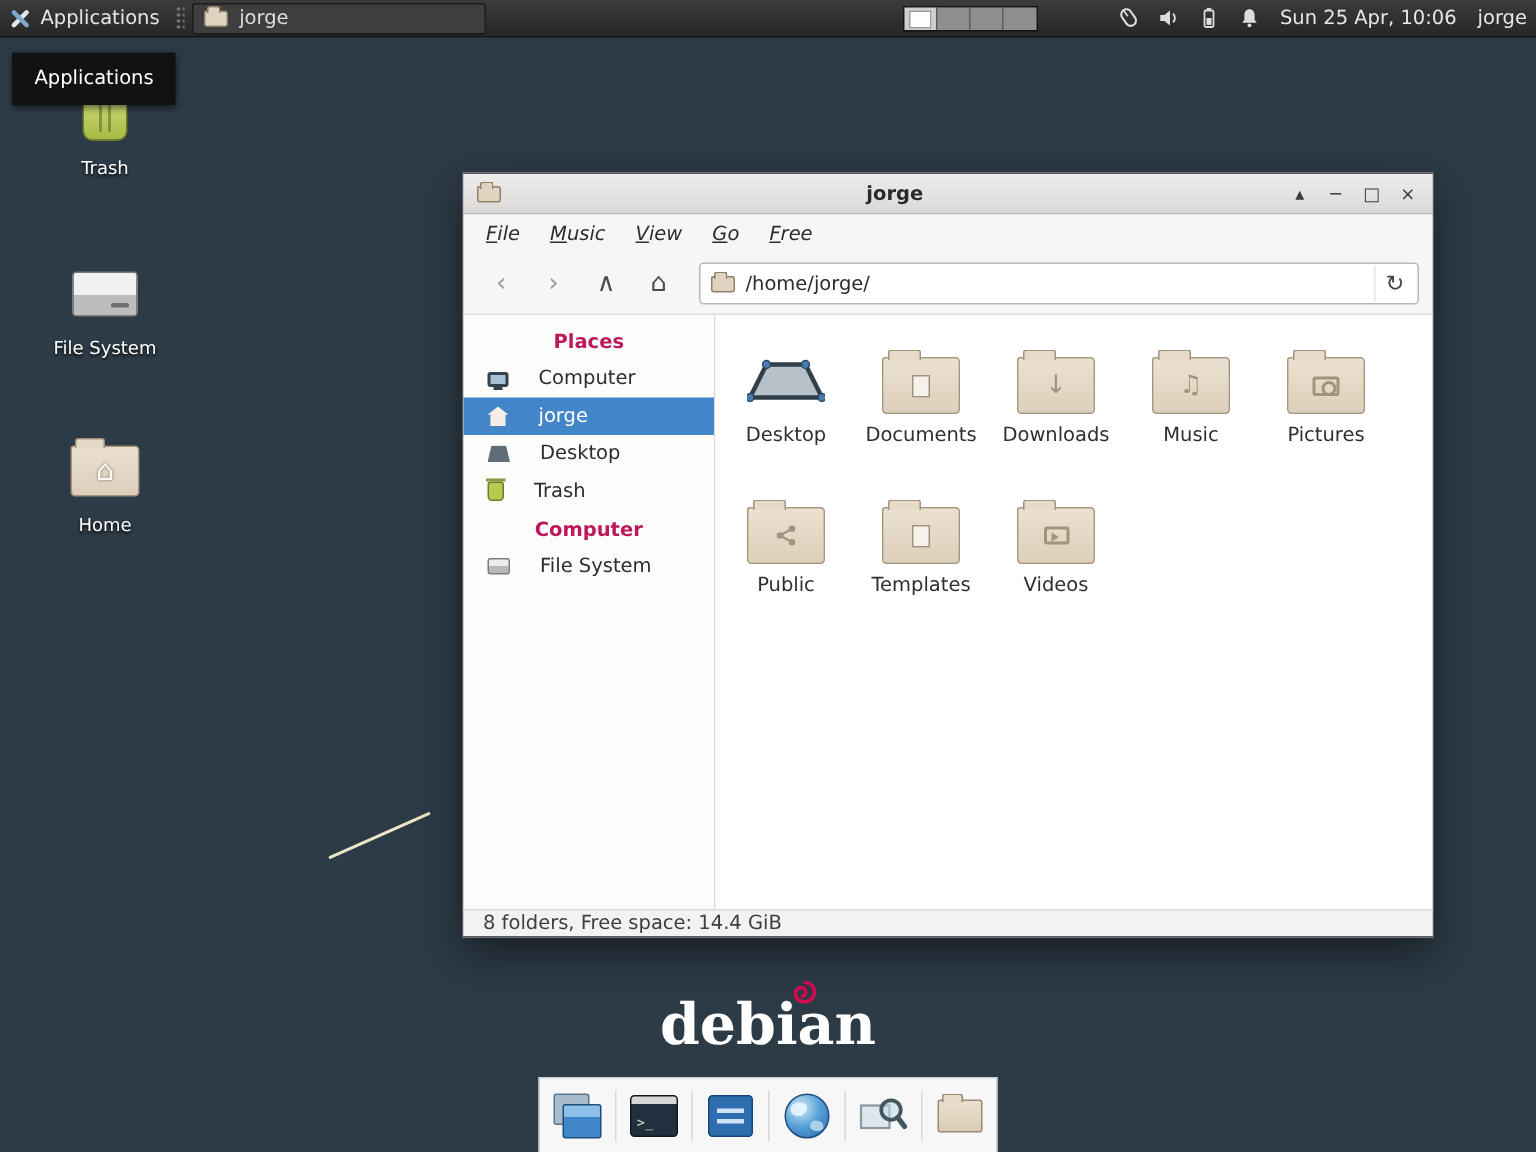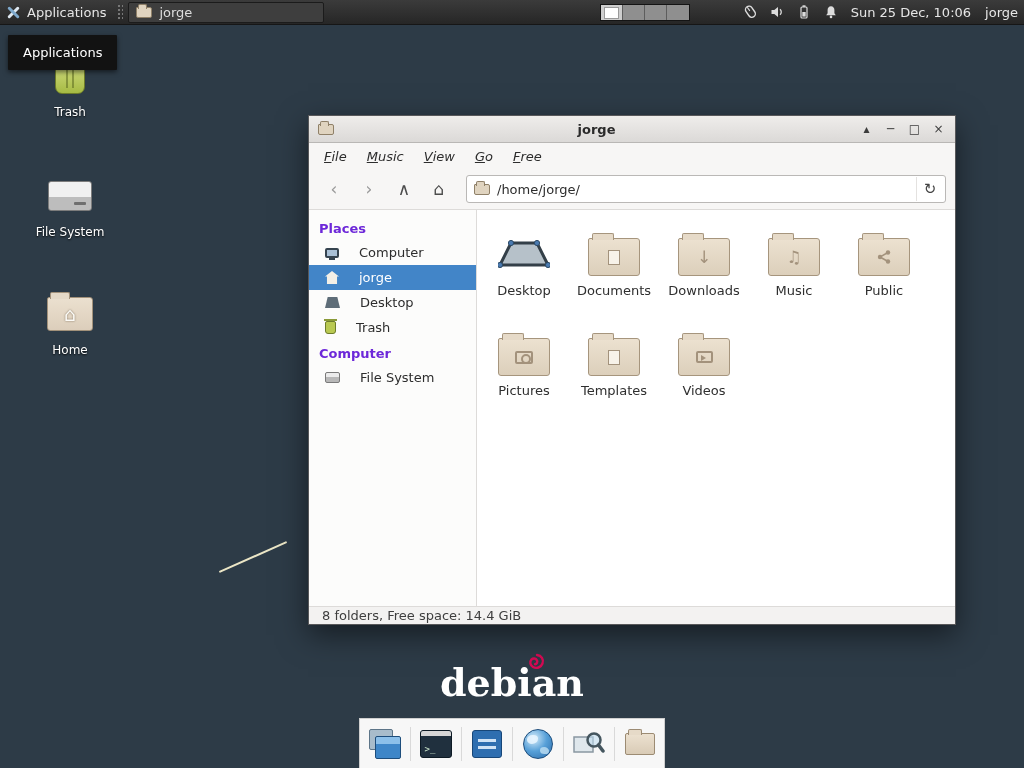--- a/index.html
+++ b/index.html
@@ -96,21 +96,21 @@
   .path-entry { flex:1; height:28px; margin-left:8px; background:#ffffff;
     border:1px solid #bab8b6; border-radius:3px; display:flex; align-items:center;
     padding:0 2px 0 7px; gap:7px; }
   .path-text { flex:1; color:#2c2c2c; }
   .reload-btn { width:27px; height:24px; display:flex; align-items:center; justify-content:center;
     color:#444444; font-size:15px; border-left:1px solid #e4e2e0; }
 
   .wbody { flex:1; display:flex; min-height:0; }
   .sidebar { width:168px; flex:none; background:#fcfcfb; border-right:1px solid #dddbd9;
     padding-top:5px; }
-  .side-header { font-weight:bold; padding:6px 10px 4px 10px; color:#6d28d9; }
+  .side-header { font-weight:bold; padding:6px 10px 4px 10px; color:#be185d;text-align:center; }
   .side-item { display:flex; align-items:center; gap:20px; padding:5px 8px 5px 16px; }
   .side-item.selected { background:#4285c8; color:#ffffff; }
   .si { flex:none; display:inline-block; }
   .si-computer { width:14px; height:10px; background:#a9c0d6; border:2px solid #35434f; border-radius:2px; position:relative; }
   .si-computer::after { content:""; position:absolute; left:2px; bottom:-4px; width:6px; height:2px; background:#35434f; }
   .si-home { width:14px; height:13px; background:#f3efe6;
     clip-path:polygon(50% 0,100% 42%,86% 42%,86% 100%,14% 100%,14% 42%,0 42%); }
   .si-desktop { width:15px; height:11px; background:#5e6d78;
     clip-path:polygon(18% 0,82% 0,100% 100%,0 100%); }
   .si-trash { width:11px; height:13px; background:#b9c951; border:1px solid #6d7c2b;
@@ -224,21 +224,21 @@
             <rect x="6.3" y="8" width="3.4" height="4.6" fill="#dcdcdc"></rect>
           </svg>
         </span>
       <span>
           <svg width="16" height="16" viewBox="0 0 16 16">
             <path d="M8 2.2C5.8 2.2 4.6 4 4.6 6v3.2L3.2 11.2h9.6L11.4 9.2V6c0-2-1.2-3.8-3.4-3.8z" fill="#dcdcdc"></path>
             <circle cx="8" cy="12.9" r="1.3" fill="#dcdcdc"></circle>
           </svg>
         </span>
     </div>
-    <div class="clock">Sun 25 Dec, 10:06</div>
+    <div class="clock">Sun 25 Apr, 10:06</div>
     <div class="panel-user">jorge</div>
   </div>
 
   <div class="tooltip">Applications</div>
 
   <div class="dicon" id="d-trash">
     <div class="iwrap">
         <span class="ic-trash"></span>
       </div>
     <div class="dlabel">Trash</div>
@@ -352,42 +352,42 @@
             <span class="ficon">
                 <span class="folder">
                   <span class="emblem-glyph">♫</span>
                 </span>
               </span>
             <span class="flabel">Music</span>
           </div>
           <div class="fcell">
             <span class="ficon">
                 <span class="folder">
+                  <span class="em-cam"></span>
+                </span>
+              </span>
+            <span class="flabel">Pictures</span>
+          </div>
+          <div class="fcell">
+            <span class="ficon">
+                <span class="folder">
               <svg width="16" height="16" viewBox="0 0 16 16">
                     <line x1="4" y1="8" x2="12" y2="3.5" stroke="#a3927c" stroke-width="1.5"></line>
                     <line x1="4" y1="8" x2="12" y2="12.5" stroke="#a3927c" stroke-width="1.5"></line>
                     <circle cx="12" cy="3.5" r="2.2" fill="#a3927c"></circle>
                     <circle cx="4" cy="8" r="2.2" fill="#a3927c"></circle>
                     <circle cx="12" cy="12.5" r="2.2" fill="#a3927c"></circle>
                   </svg>
             </span>
               </span>
             <span class="flabel">Public</span>
           </div>
           <div class="fcell">
             <span class="ficon">
                 <span class="folder">
-                  <span class="em-cam"></span>
-                </span>
-              </span>
-            <span class="flabel">Pictures</span>
-          </div>
-          <div class="fcell">
-            <span class="ficon">
-                <span class="folder">
                   <span class="em-page"></span>
                 </span>
               </span>
             <span class="flabel">Templates</span>
           </div>
           <div class="fcell">
             <span class="ficon">
                 <span class="folder">
                   <span class="em-vid"></span>
                 </span>

